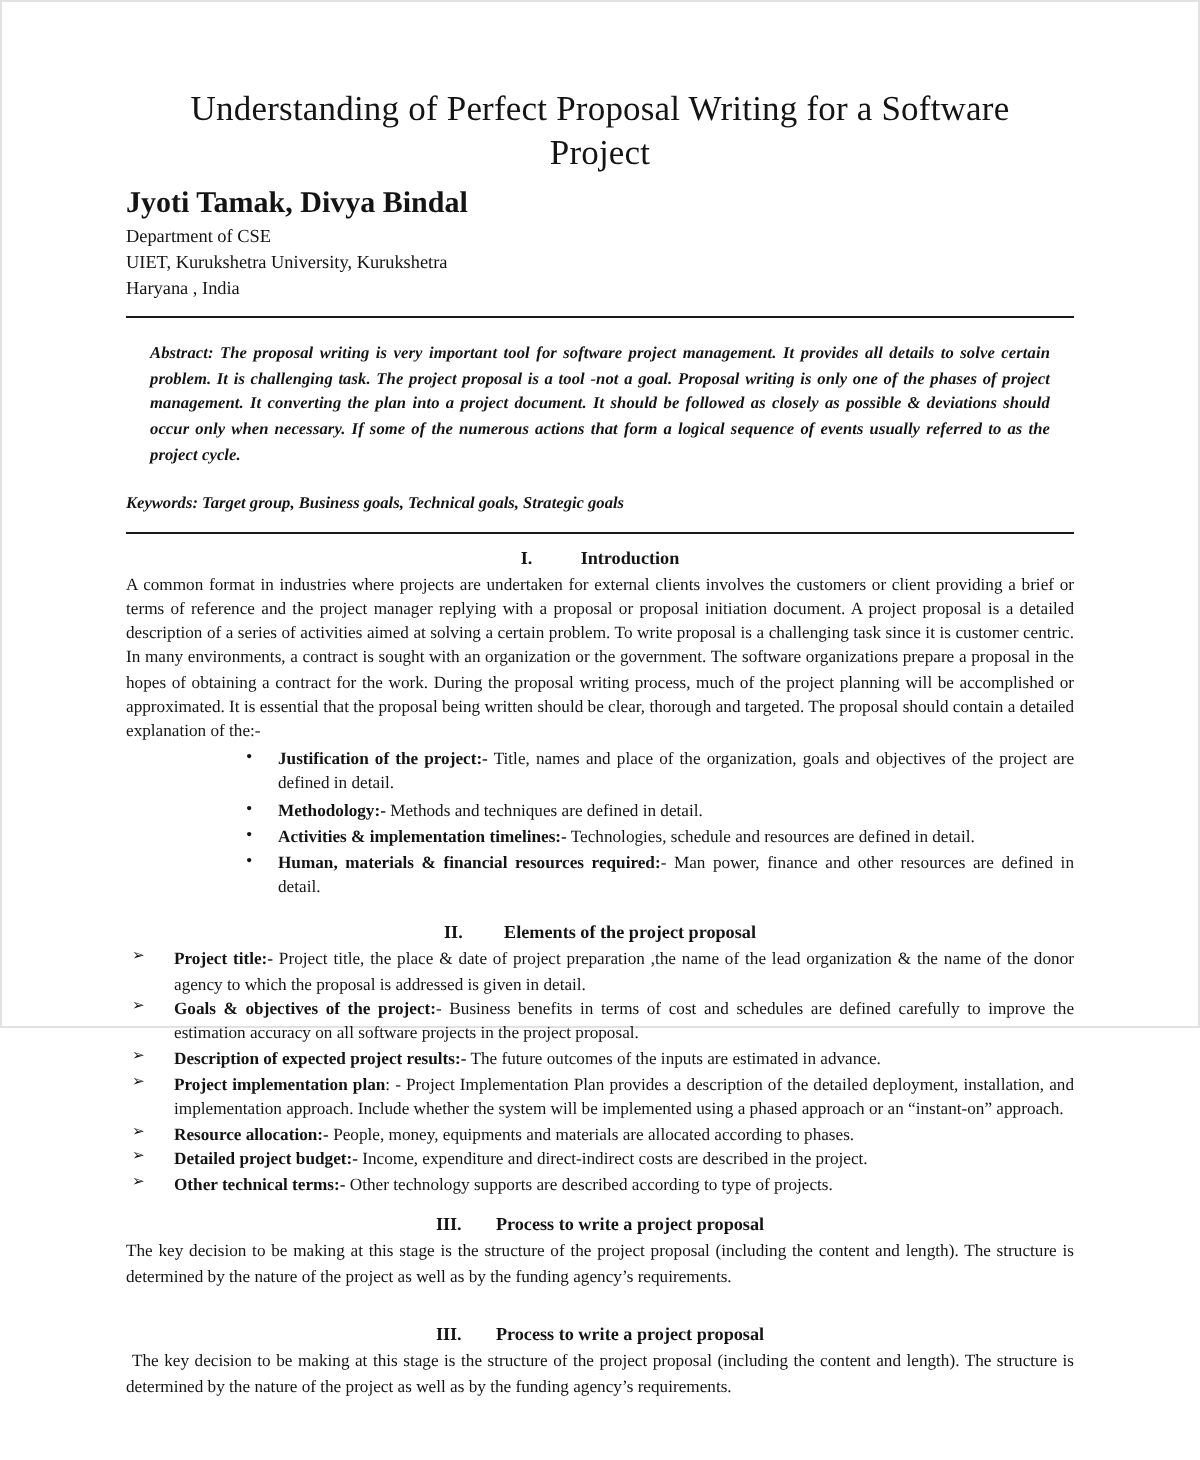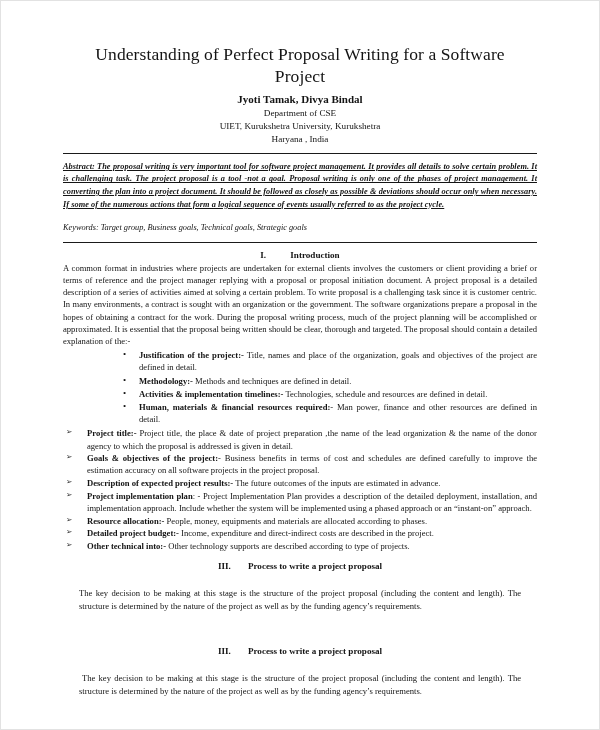--- a/index.html
+++ b/index.html
@@ -11,64 +11,62 @@
     width: 600px;
     height: 730px;
     overflow: hidden;
     font-family: "Liberation Serif", "DejaVu Serif", serif;
     color: #141414;
   }
   .page {
     position: relative;
     box-sizing: border-box;
     width: 600px;
-    height: 730px;
+    height: 514px;
     background: #ffffff;
     border: 1px solid #e2e2e2;
     padding: 42px 62px 0 62px;
   }
   .doc-title {
     text-align: center;
     font-size: 17.5px;
     line-height: 1.28;
     font-weight: normal;
     margin: 0 18px 4px 18px;
     letter-spacing: 0.1px;
   }
   .authors {
-    text-align: center;
-    font-size: 11px;
+    text-align: left;
+    font-size: 15px;
     font-weight: bold;
     margin-top: 3px;
     line-height: 1.35;
   }
   .affil {
-    text-align: center;
     font-size: 9.2px;
     line-height: 1.42;
   }
   .rule {
     border: 0;
     border-top: 1.1px solid #1a1a1a;
     margin: 7px 0 7px 0;
   }
   .abstract {
     font-size: 8.3px;
     font-style: italic;
     font-weight: bold;
     text-align: justify;
     line-height: 1.52;
-    margin: 0;
+    margin: 12px;
     letter-spacing: 0.05px;
-    text-decoration: underline;
   }
   .keywords {
     font-size: 8.3px;
     font-style: italic;
-    font-weight: normal;
+    font-weight: bold;
     margin: 11px 0 0 0;
     line-height: 1.5;
   }
   .section-head {
     text-align: center;
     font-size: 9.1px;
     font-weight: bold;
     margin: 4px 0 2px 0;
   }
   .section-head .numeral {
@@ -129,21 +127,21 @@
   .lead {
     font-weight: bold;
   }
   .block-gap {
     height: 14px;
   }
   .sec3-para {
     font-size: 8.6px;
     text-align: justify;
     line-height: 1.45;
-    margin: 16px;
+    margin: 0;
   }
   .sec3-para.indented {
     text-indent: 3px;
   }
 </style>
 </head>
 <body>
 
 <div class="page">
 
@@ -168,29 +166,32 @@
 
   <p class="body-text">A common format in industries where projects are undertaken for external clients involves the customers or client providing a brief or terms of reference and the project manager replying with a proposal or proposal initiation document. A project proposal is a detailed description of a series of activities aimed at solving a certain problem. To write proposal is a challenging task since it is customer centric. In many environments, a contract is sought with an organization or the government. The software organizations prepare a proposal in the hopes of obtaining a contract for the work. During the proposal writing process, much of the project planning will be accomplished or approximated. It is essential that the proposal being written should be clear, thorough and targeted. The proposal should contain a detailed explanation of the:-</p>
 
   <ul class="dot-list">
     <li><span class="lead">Justification of the project:-</span><span> Title, names and place of the organization, goals and objectives of the project are defined in detail.</span></li>
     <li><span class="lead">Methodology:-</span><span> Methods and  techniques are defined in detail.</span></li>
     <li><span class="lead">Activities &amp; implementation timelines:-</span><span> Technologies, schedule and resources are defined in detail.</span></li>
     <li><span class="lead">Human, materials &amp; financial resources required:</span><span>- Man power, finance and other resources are defined in detail.</span></li>
   </ul>
 
+  <div class="section-head" style="margin-top:12px;">
+    <span class="numeral">II.</span><span class="sec-title">Elements of the project proposal</span>
+  </div>
 
   <ul class="arrow-list">
     <li><span class="lead">Project title:-</span><span> Project title, the place &amp; date of project preparation ,the name of the lead organization &amp; the name of the donor agency to which the proposal is addressed is given in detail.</span></li>
     <li><span class="lead">Goals &amp; objectives of the project:</span><span>- Business benefits in terms of cost and schedules are defined carefully to improve the estimation accuracy on all software projects in the project proposal.</span></li>
     <li><span class="lead">Description of expected project results:-</span><span> The future outcomes of the inputs are estimated in advance.</span></li>
     <li><span class="lead">Project implementation plan</span><span>: - Project Implementation Plan provides a description of the detailed deployment, installation, and implementation approach. Include whether the system will be implemented using a phased approach or an “instant-on” approach.</span></li>
     <li><span class="lead">Resource allocation:-</span><span> People, money, equipments and materials are allocated according to phases.</span></li>
     <li><span class="lead">Detailed project budget:-</span><span> Income, expenditure and direct-indirect costs are described in the project.</span></li>
-    <li><span class="lead">Other technical into:-</span><span> Other technology supports are described according to type of projects.</span></li>
+    <li><span class="lead">Other technical terms:-</span><span> Other technology supports are described according to type of projects.</span></li>
   </ul>
 
   <div class="section-head" style="margin-top:9px;">
     <span class="numeral">III.</span><span class="sec-title">Process to write a project proposal</span>
   </div>
 
   <p class="sec3-para">The key decision to be making at this stage is the structure of the project proposal (including the content and length). The structure is determined by the nature of the project as well as by the funding agency’s requirements.</p>
 
   <div class="block-gap"></div>
 

